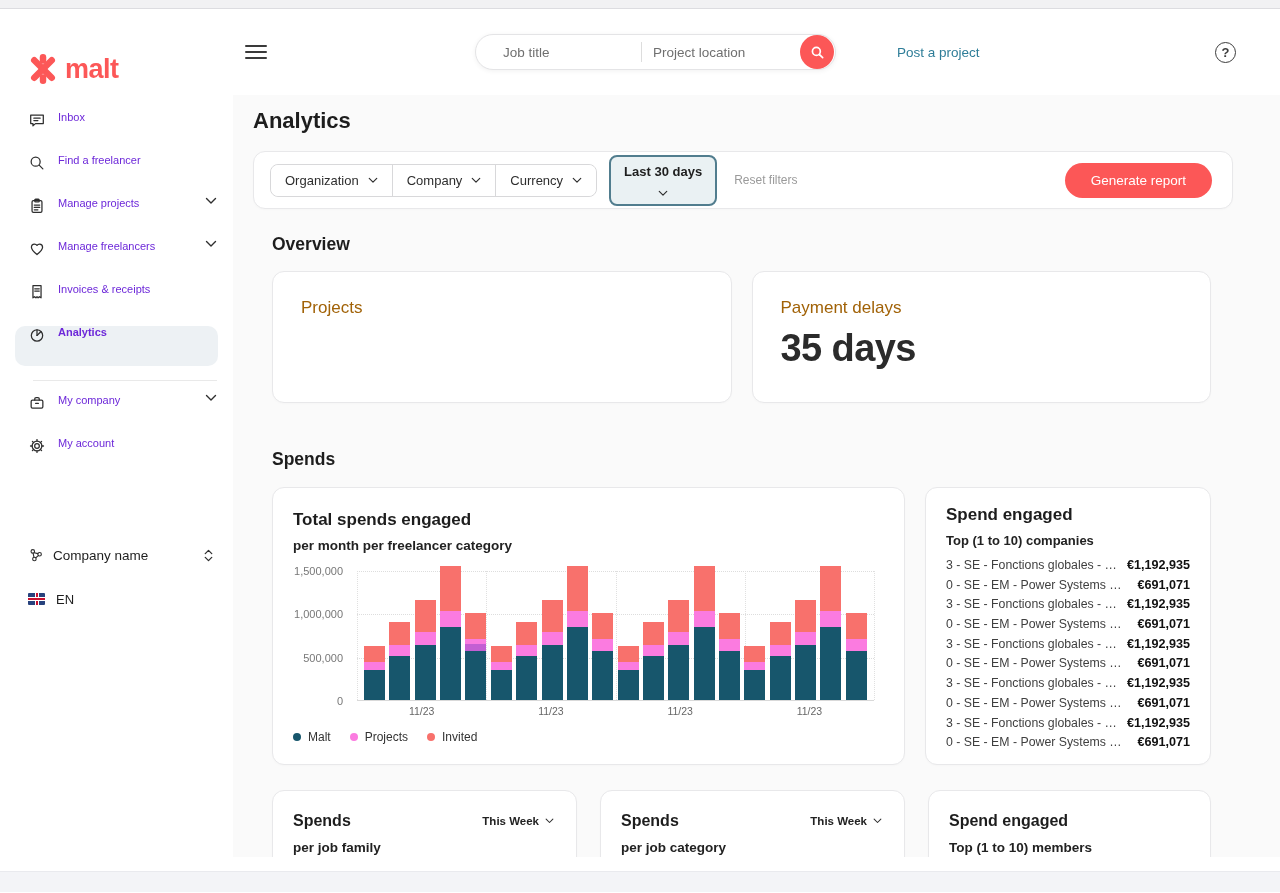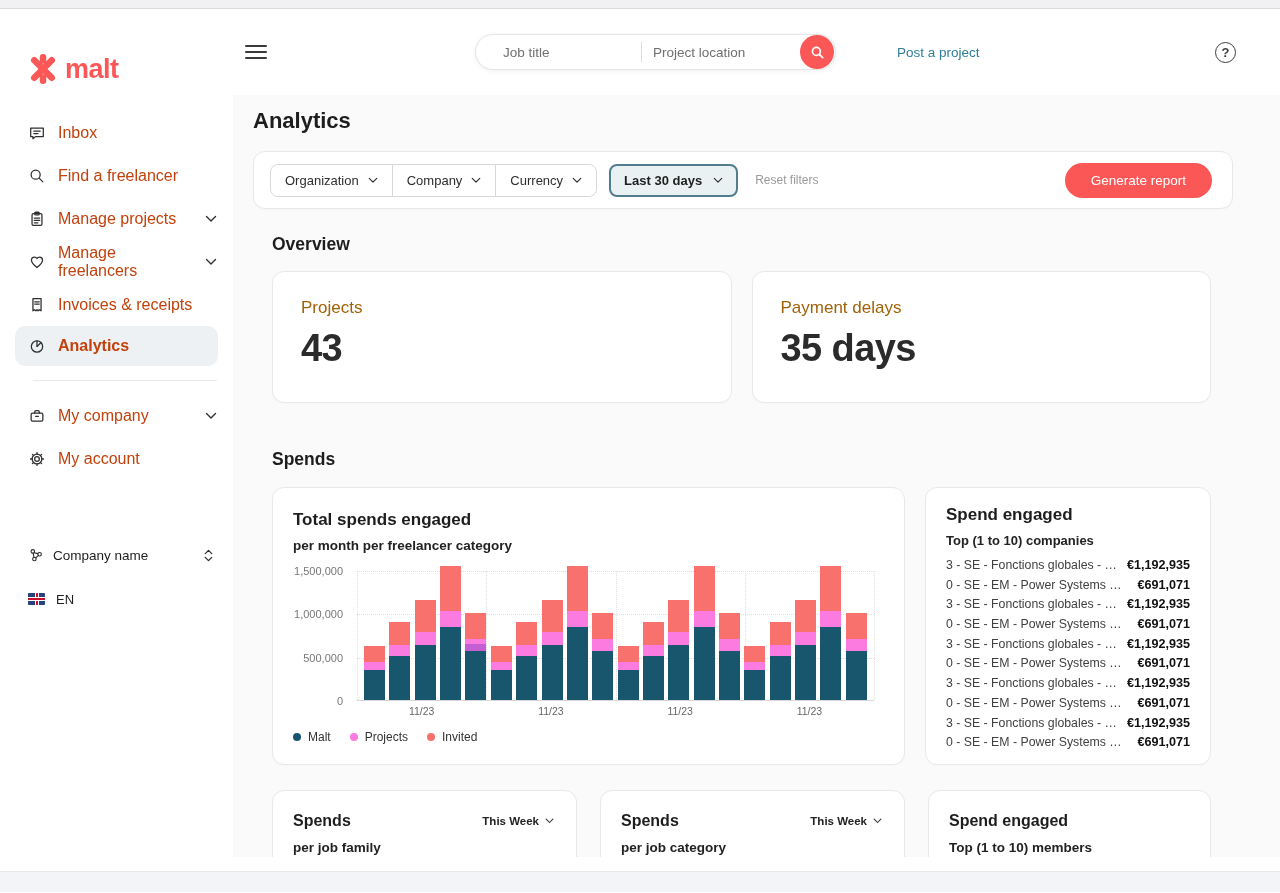--- a/index.html
+++ b/index.html
@@ -10,22 +10,22 @@
   .bottom-gap { height:14px; background:#fff; }
   .bottom-strip { height:21px; background:#f3f4f7; border-top:1px solid #e9eaee; }
 
   .app { height:848px; display:flex; background:#fff; }
 
   
   .sidebar { width:233px; flex:none; background:#fff; padding-top:34px; }
   .logo { display:flex; align-items:center; gap:7px; margin:6px 0 0 28px; height:40px; }
   .logo-word { font-size:27px; font-weight:700; color:#FC5757; letter-spacing:-0.5px; }
   .nav { margin-top:22px; }
-  .side-item { height:43px; display:flex; align-items:center; gap:12px;
-    padding:0 16px 0 28px; font-size:16px; color:#c2410c; cursor:pointer; }
+  .side-item { height:43px; display:flex; align-items:flex-start; gap:12px;
+    padding:0 16px 0 28px; font-size:11px; color:#6d28d9; cursor:pointer; }
   .side-item .chev { margin-left:auto; }
   .side-item.active { margin:0 15px; padding:0 12px 0 13px; height:40px;
     background:#edf1f4; border-radius:10px; font-weight:700; }
   .side-divider { border-top:1px solid #e9e9e9; margin:14px 16px 13px 33px; }
   .icon { flex:none; display:inline-flex; }
   .switcher { margin-top:60px; display:flex; align-items:center; gap:9px;
     padding:0 18px 0 28px; font-size:13.5px; height:30px; cursor:pointer; }
   .switcher .sort { margin-left:auto; }
   .lang-row { margin-top:16px; display:flex; align-items:center; gap:11px;
     padding-left:28px; font-size:13px; height:26px; cursor:pointer; }
@@ -65,21 +65,21 @@
     height:58px; display:flex; align-items:center; padding:0 20px 0 16px;
     box-shadow:0 1px 2px rgba(0,0,0,.02); }
   .btn-group { display:flex; border:1px solid #d8d8da; border-radius:8px; background:#fff; }
   .btn-group button { padding:8px 14px; font-size:13px; color:#2e2e2e; background:#fff; border:0;
     border-right:1px solid #d8d8da; display:flex; align-items:center; gap:9px;
     font-family:inherit; cursor:pointer; }
   .btn-group button:first-child { border-radius:8px 0 0 8px; }
   .btn-group button:last-child { border-right:0; border-radius:0 8px 8px 0; }
   .period-btn { margin-left:12px; padding:7px 13px; font-size:13px; font-weight:700; color:#1e1e1e;
     border:2px solid #517d8e; background:#eaf1f3; border-radius:8px; display:flex;
-    align-items:center; gap:11px; font-family:inherit; cursor:pointer; }
+    align-items:center; gap:11px; font-family:inherit; cursor:pointer;flex-direction:column; }
   .reset-btn { margin-left:17px; font-size:12px; color:#9a9a9a; background:none; border:none;
     font-family:inherit; cursor:pointer; }
   .generate-btn { margin-left:auto; background:#FC5757; color:#fff; border:none; border-radius:999px;
     padding:10px 26px; font-size:13.5px; font-family:inherit; cursor:pointer; }
 
   .section-heading { margin:24px 0 0 19px; font-size:17.5px; font-weight:700; color:#1d1d1d; line-height:22px; }
   .section-heading.spends { margin-top:45px; }
 
   .card { background:#fff; border:1px solid #e8e8ea; border-radius:12px;
     box-shadow:0 1px 2px rgba(0,0,0,.02); }
@@ -361,21 +361,20 @@
 
         <button class="reset-btn">Reset filters</button>
 
         <button class="generate-btn">Generate report</button>
       </div>
 
       <h2 class="section-heading">Overview</h2>
       <div class="cards-row">
         <div class="stat-card card">
           <div class="stat-label">Projects</div>
-          <div class="stat-value">43</div>
         </div>
         <div class="stat-card card">
           <div class="stat-label">Payment delays</div>
           <div class="stat-value">35 days</div>
         </div>
       </div>
 
       <h2 class="section-heading spends">Spends</h2>
 
       <div class="charts-row">

